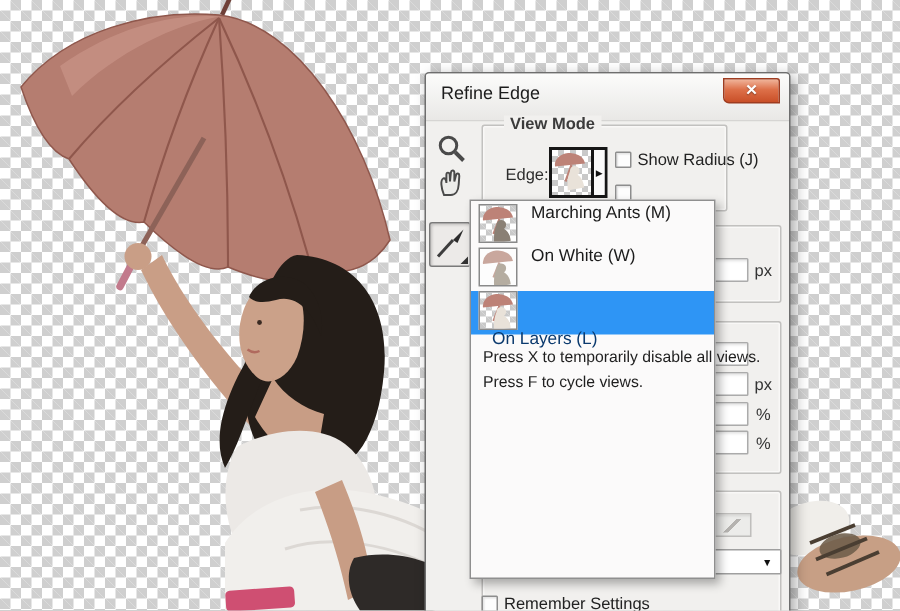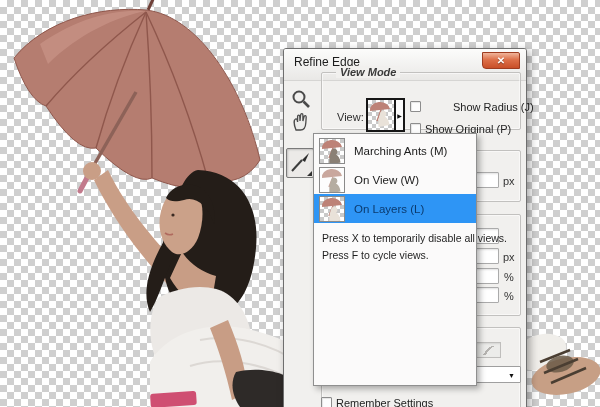--- a/index.html
+++ b/index.html
@@ -83,23 +83,23 @@
   .combo-arrow { position:absolute; right:5px; top:5px; font-size:7px; color:#111; line-height:7px; }
 
   
   .dropdown {
     position:absolute; left:313px; top:133px; width:164px; height:253px; z-index:10;
     background:#fbfafa; border:1px solid #8f8f8f;
     box-shadow:3px 3px 6px rgba(0,0,0,.3);
     padding-top:2px;
   }
   .dd-item {
-    height:29px; display:flex; align-items:center; padding-left:5px; cursor:pointer;
-  }
-  .dd-item.selected { background:#2e95f5; }
+    height:29px; display:flex; padding-left:5px; cursor:pointer;
+  }
+  .dd-item.selected { background:#2e95f5;flex-direction:column; }
   .dd-thumb {
     width:26px; height:26px; border:1px solid #8a8a8a; background:#ddd;
     position:relative; overflow:hidden; flex:0 0 auto;
   }
   .thumb-checker {
     background-color:#fff;
     background-image:
       linear-gradient(45deg,#c9c9c9 25%,transparent 25%,transparent 75%,#c9c9c9 75%),
       linear-gradient(45deg,#c9c9c9 25%,transparent 25%,transparent 75%,#c9c9c9 75%);
     background-size:8px 8px; background-position:0 0,4px 4px;
@@ -183,40 +183,39 @@
                C15.6,16 13.8,19 10.5,19 Z" fill="#ececea" stroke="#4a4a4a" stroke-width="1.3"></path>
     </svg>
     <div class="brush-btn">
       <svg width="26" height="28" viewBox="0 0 26 28">
         <line x1="5" y1="22" x2="15" y2="11" stroke="#3d3d3d" stroke-width="2"></line>
         <path d="M15,11 L22,4 L18,13 Z" fill="#2c2c2c"></path>
       </svg>
       <div class="corner-tri"></div>
     </div>
 
-    <div class="group" style="left:37px; top:23px; width:200px; height:58px;font-style:italic;">
+    <div class="group" style="left:37px; top:34px; width:164px; height:58px;">
       <span class="group-label">View Mode</span>
     </div>
-    <span class="inline-label" style="left:53px; top:62px;">View:</span>
+    <span class="inline-label" style="left:53px; top:62px;">Edge:</span>
     <div class="view-thumb-btn">
       <div class="view-thumb-art thumb-checker">
         <svg width="26" height="30" viewBox="0 0 26 30">
           <path class="vt-umbrella" d="M2,11 A10,8 0 0 1 22,9 Z" fill="#bd8277"></path>
           <line class="vt-stick" x1="13" y1="10" x2="9" y2="21" stroke="#bd8277" stroke-width="1.5"></line>
           <path class="vt-figure" d="M12,14 a3.2,3.2 0 1 1 5,2.5 c2.5,1.5 4,4.5 4.5,8.5 l-11,2 c-0.5,-5 0,-9.5 1.5,-13 z" fill="#e9e2d9"></path>
         </svg>
       </div>
       <div class="view-thumb-arrow">
         <span>▶</span>
       </div>
     </div>
     <div class="checkbox" style="left:126px; top:52px;"></div>
-    <span class="cb-label" style="left:141px; top:52px;margin-left:28px;">Show Radius (J)</span>
+    <span class="cb-label" style="left:141px; top:52px;">Show Radius (J)</span>
     <div class="checkbox" style="left:126px; top:74px;"></div>
-    <span class="cb-label" style="left:141px; top:74px;">Show Original (P)</span>
 
     <div class="group" style="left:37px; top:101px; width:200px; height:52px;"></div>
     <input class="field" style="left: 187px; top: 123px;">
     <span class="unit" style="left:219px; top:126px;">px</span>
 
     <div class="group" style="left:37px; top:165px; width:200px; height:102px;"></div>
     <input class="field" style="left: 187px; top: 179px;">
     <input class="field" style="left: 187px; top: 199px;">
     <span class="unit" style="left:219px; top:202px;">px</span>
     <input class="field" style="left: 187px; top: 219px;">
@@ -249,21 +248,21 @@
     <span class="dd-label">Marching Ants (M)</span>
   </div>
         <div class="dd-item">
     <div class="dd-thumb" style="background: rgb(253, 253, 253);">
       <svg width="26" height="26" viewBox="0 0 26 26">
         <path class="mini-umbrella" d="M2,10 A10,8 0 0 1 22,8 Z" fill="#c9a79d"></path>
         <line class="mini-stick" x1="13" y1="9" x2="9" y2="19" stroke="#c9a79d" stroke-width="1.5"></line>
         <path class="mini-figure" d="M11,13 a3.2,3.2 0 1 1 5,2.5 c2.5,1.5 4,4 4.5,8 l-11,2 c-0.5,-5 0,-9 1.5,-12.5 z" fill="#b5ada1"></path>
       </svg>
     </div>
-    <span class="dd-label">On View (W)</span>
+    <span class="dd-label">On White (W)</span>
   </div>
         <div class="dd-item selected" style="background: rgb(46, 149, 245);">
     <div class="dd-thumb thumb-checker">
       <svg width="26" height="26" viewBox="0 0 26 26">
         <path class="mini-umbrella" d="M2,10 A10,8 0 0 1 22,8 Z" fill="#bd8277"></path>
         <line class="mini-stick" x1="13" y1="9" x2="9" y2="19" stroke="#bd8277" stroke-width="1.5"></line>
         <path class="mini-figure" d="M11,13 a3.2,3.2 0 1 1 5,2.5 c2.5,1.5 4,4 4.5,8 l-11,2 c-0.5,-5 0,-9 1.5,-12.5 z" fill="#e9e2d9"></path>
       </svg>
     </div>
     <span class="dd-label">On Layers (L)</span>

